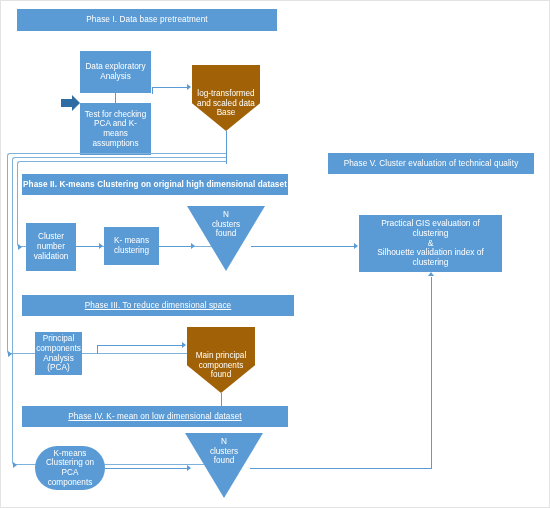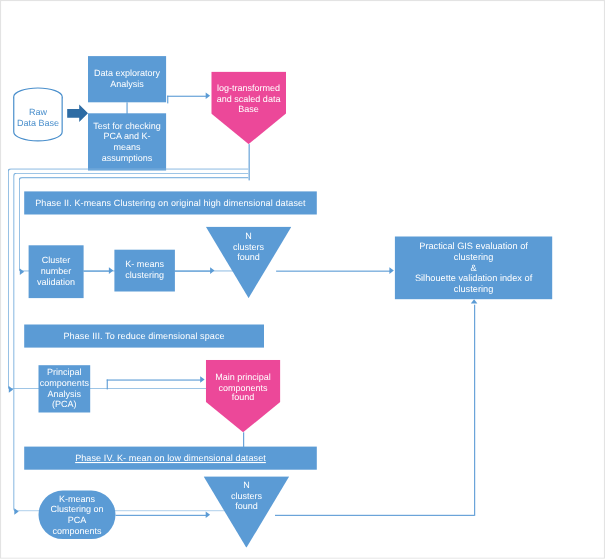--- a/index.html
+++ b/index.html
@@ -41,25 +41,25 @@
     font-size: 8.2px;
     padding: 2px;
   }
   .wide-proc {
     background: #5b9bd5;
     font-size: 8.4px;
     padding: 14px;
   }
   
   .funnel {
-    background: #ec4899;
+    background: #a16207;
     clip-path: polygon(0% 0%, 100% 0%, 100% 58%, 50% 100%, 0% 58%);
     font-size: 8.2px;
     align-items: flex-start;
-    padding-top: 11px;
+    padding-top: 24px;
   }
   
   .tri {
     background: #5b9bd5;
     clip-path: polygon(0% 0%, 100% 0%, 50% 100%);
     font-size: 8.2px;
     align-items: flex-start;
     padding-top: 4px;
   }
   .cyl {
@@ -104,29 +104,22 @@
   .ar-up {
     border-width: 0 3px 4.5px 3px;
     border-color: transparent transparent #5b9bd5 transparent;
   }
 </style>
 </head>
 <body>
 
 <div id="canvas">
 
-
-  <div class="cyl" style="left:9px; top:78px; width:49px; height:50px;">
-    <svg width="49" height="50" viewBox="0 0 49 50">
-      <ellipse cx="24.5" cy="9" rx="22" ry="8" fill="#ffffff" stroke="#4a8fcc" stroke-width="1.1"></ellipse>
-      <path d="M2.5 9 L2.5 41 A22 8 0 0 0 46.5 41 L46.5 9" fill="#ffffff" stroke="#4a8fcc" stroke-width="1.1"></path>
-    </svg>
-    <div class="cyl-label" style="top:56%;">Raw
-Data Base</div>
-  </div>
+  <div class="node banner" style="left:16px; top:8px; width:260px; height:22px;">Phase I. Data base pretreatment</div>
+
 
   <div style="position:absolute; left:60px; top:92px; width:20px; height:20px;">
     <svg width="20" height="20" viewBox="0 0 20 20">
       <path d="M0 6 L11 6 L11 2 L19 10 L11 18 L11 14 L0 14 Z" fill="#2e6ca4"></path>
     </svg>
   </div>
 
   <div class="node proc" style="left:79px; top:50px; width:71px; height:42px;">Data exploratory
 Analysis</div>
 
@@ -146,21 +139,21 @@
   <div class="conn vline" style="left:225px; top:130px; height:33px;"></div>
 
   <div class="feedline" style="left:6px; top:152px; width:219px; height:201px; border-radius:3px 0 0 3px;"></div>
   <div class="feedline" style="left:11px; top:156px; width:214px; height:308px; border-radius:3px 0 0 3px;"></div>
   <div class="feedline" style="left:16px; top:160px; width:209px; height:86px; border-radius:3px 0 0 3px;"></div>
 
   <div class="arrowhead ar-right" style="left:17px; top:243px;"></div>
   <div class="arrowhead ar-right" style="left:7px; top:350px;"></div>
   <div class="arrowhead ar-right" style="left:12px; top:461px;"></div>
 
-  <div class="node banner" style="left:21px; top:173px; width:266px; height:21px;">Phase II. K-means Clustering on original high dimensional dataset</div>
+  <div class="node banner" style="left:21px; top:173px; width:266px; height:21px;font-weight:bold;">Phase II. K-means Clustering on original high dimensional dataset</div>
 
   <div class="node proc" style="left:25px; top:222px; width:50px; height:48px;">Cluster
 number
 validation</div>
 
   <div class="conn hline" style="left:75px; top:245px; width:24px;"></div>
   <div class="arrowhead ar-right" style="left:98px; top:242px;"></div>
 
   <div class="node proc" style="left:103px; top:226px; width:55px; height:38px;">K- means
 clustering</div>
@@ -168,31 +161,32 @@
   <div class="conn hline" style="left:158px; top:245px; width:33px;"></div>
   <div class="arrowhead ar-right" style="left:190px; top:242px;"></div>
 
   <div class="node tri" style="left:186px; top:205px; width:78px; height:65px;">N
 clusters
 found</div>
 
   <div class="conn hline" style="left:250px; top:245px; width:104px;"></div>
   <div class="arrowhead ar-right" style="left:353px; top:242px;"></div>
 
+  <div class="node banner" style="left:327px; top:152px; width:206px; height:21px;">Phase V. Cluster evaluation of technical quality</div>
 
   <div class="node wide-proc" style="left:358px; top:214px; width:143px; height:57px;">Practical GIS evaluation of clustering
 &amp;
 Silhouette validation index of
 clustering</div>
 
   <div class="conn hline" style="left:249px; top:467px; width:181px;"></div>
   <div class="conn vline" style="left:430px; top:276px; height:192px;"></div>
   <div class="arrowhead ar-up" style="left:427px; top:271px;"></div>
 
-  <div class="node banner" style="left:21px; top:294px; width:218px; height:21px;">Phase III. To reduce dimensional space</div>
+  <div class="node banner" style="left:21px; top:294px; width:272px; height:21px;text-decoration:underline;">Phase III. To reduce dimensional space</div>
 
   <div class="node proc" style="left:34px; top:331px; width:47px; height:43px;">Principal
 components
 Analysis (PCA)</div>
 
   <div class="conn vline" style="left:96px; top:344px; height:9px;"></div>
   <div class="conn hline" style="left:96px; top:344px; width:86px;"></div>
   <div class="arrowhead ar-right" style="left:181px; top:341px;"></div>
 
   <div class="node funnel" style="left:186px; top:326px; width:68px; height:66px;">Main principal

